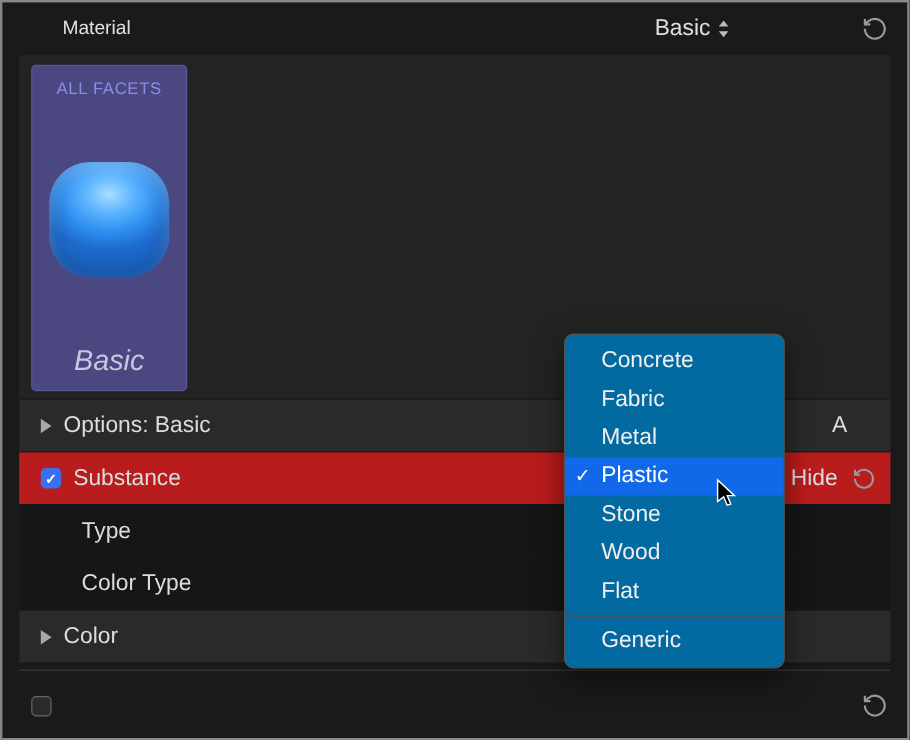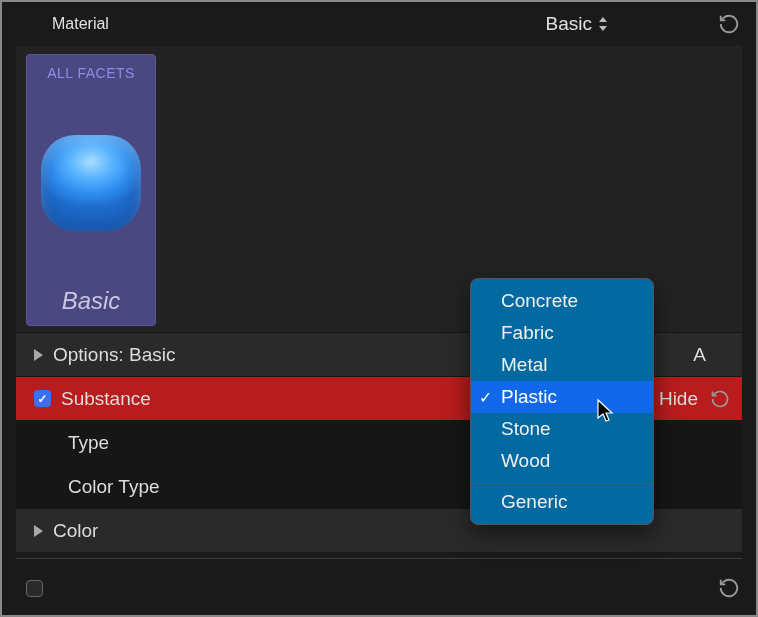--- a/index.html
+++ b/index.html
@@ -284,20 +284,23 @@
     <div class="dd-item selected">
       <span class="dd-check">✓</span>
       <span>Plastic</span>
     </div>
     <div class="dd-item">
       <span>Stone</span>
     </div>
     <div class="dd-item">
       <span>Wood</span>
     </div>
+    <div class="dd-item">
+      <span>Flat</span>
+    </div>
     <div class="dd-divider"></div>
     <div class="dd-item">
       <span>Generic</span>
     </div>
   </div>
 
 <div class="cursor">
   <svg width="20" height="26" viewBox="0 0 20 26">
     <path d="M2 2 L2 20 L7 16 L10 23 L13 22 L10 15 L16 15 Z" fill="#000" stroke="#fff" stroke-width="1.2"></path>
   </svg>

